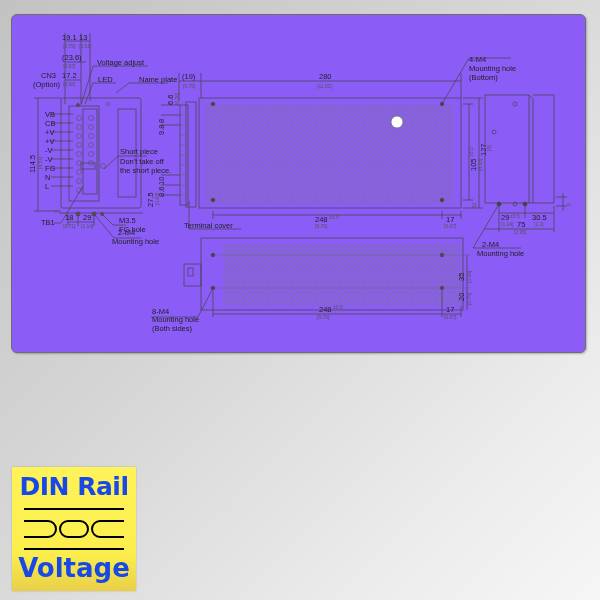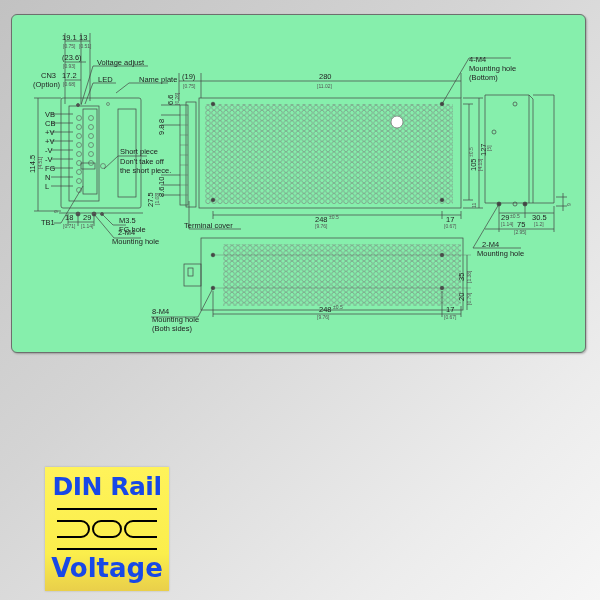--- a/index.html
+++ b/index.html
@@ -3,33 +3,32 @@
 <meta charset="utf-8">
 <style>
   html, body { margin:0; padding:0; }
   body {
     width:600px; height:600px; overflow:hidden; position:relative;
     background: linear-gradient(135deg, #c2c2c2 0%, #d4d4d4 40%, #ececec 80%, #f6f6f6 100%);
     font-family: "Liberation Sans", sans-serif;
   }
   .card {
     position:absolute; left:11px; top:14px; width:573px; height:337px;
-    background:#86efac; border:1.5px solid #6e6e6e; border-radius:6px;
+    background:#8b5cf6; border:1.5px solid #6e6e6e; border-radius:6px;
     box-shadow: 1px 1px 2px rgba(0,0,0,0.25);
     overflow:hidden;
   }
   .card svg { position:absolute; left:0; top:0; }
   .t { font-family:"Liberation Sans", sans-serif; fill:#222; }
   .s { font-size:7.5px; }
   .xs { font-size:5px; fill:#555; }
   .din {
     position:absolute; left:12px; top:467px; width:124px; height:124px;
     background: linear-gradient(180deg, #fff35a 0%, #fbee4c 70%, #e9cf4a 100%);
     box-shadow: 0 0 2px rgba(0,0,0,0.2);
-    margin-left: 33px;
   }
   .din-title, .din-option {
     position:absolute; left:0; width:124px; text-align:center;
     color:#1848e6; font-family:"DejaVu Sans", sans-serif; font-weight:bold;
   }
   .din-title { top:5px; font-size:25px; letter-spacing:-0.5px; }
   .din-option { top:86px; font-size:26px; }
   .din-rail { position:absolute; left:10px; top:40px; }
 </style>
 </head>

